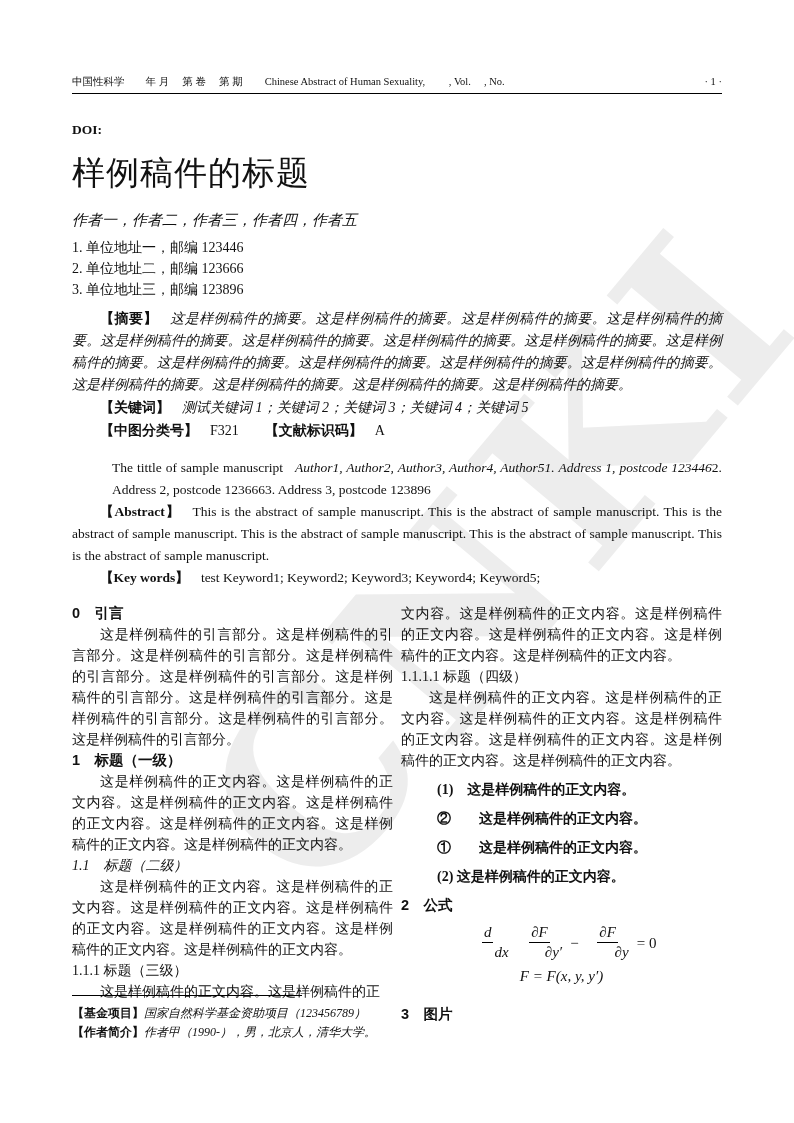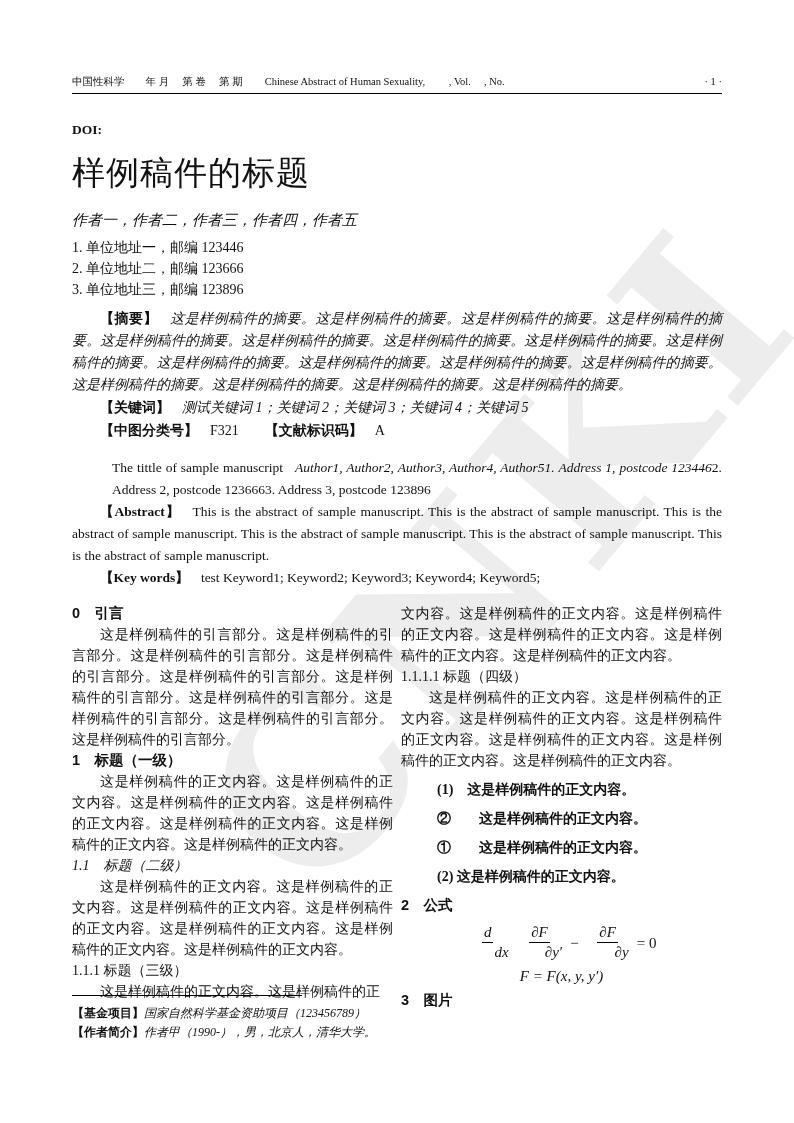--- a/index.html
+++ b/index.html
@@ -58,21 +58,21 @@
   .sec2{margin:0;font-size:14px;line-height:21px;font-weight:normal;font-style:italic;}
   .sec3{margin:0;font-size:14px;line-height:21px;font-weight:normal;}
   .bp{margin:0;text-align:justify;text-indent:28px;}
   .bp.noind{text-indent:0;}
   .li{margin:8px;padding-left:28px;text-indent:0;font-weight:bold;}
   .formula{
     text-align:center;font-style:italic;font-size:15px;
     margin:8px 0 4px 0;line-height:20px;
     display:flex;justify-content:center;align-items:center;gap:4px;
   }
-  .formula.f2{display:block;margin:4px 0 4px 0;}
+  .formula.f2{display:block;margin:4px 0 18px 0;}
   .frac{display:inline-flex;flex-direction:column;align-items:center;line-height:1.15;}
   .frac .num{border-bottom:1.2px solid #000;padding:0 2px 1px 2px;}
   .frac .den{padding:1px 2px 0 2px;margin-left:28px;}
   .op{font-style:normal;margin:0 2px;}
   
   .footnotes{position:absolute;left:72px;top:995px;width:400px;z-index:1;}
   .fn-rule{width:230px;border-top:1px solid #000;margin-bottom:8px;}
   .fn{margin:0;font-size:12px;line-height:18.5px;}
   .fn .lbl{font-family:"Liberation Sans","DejaVu Sans",sans-serif;font-weight:bold;}
   .fn .kai{font-style:italic;}

